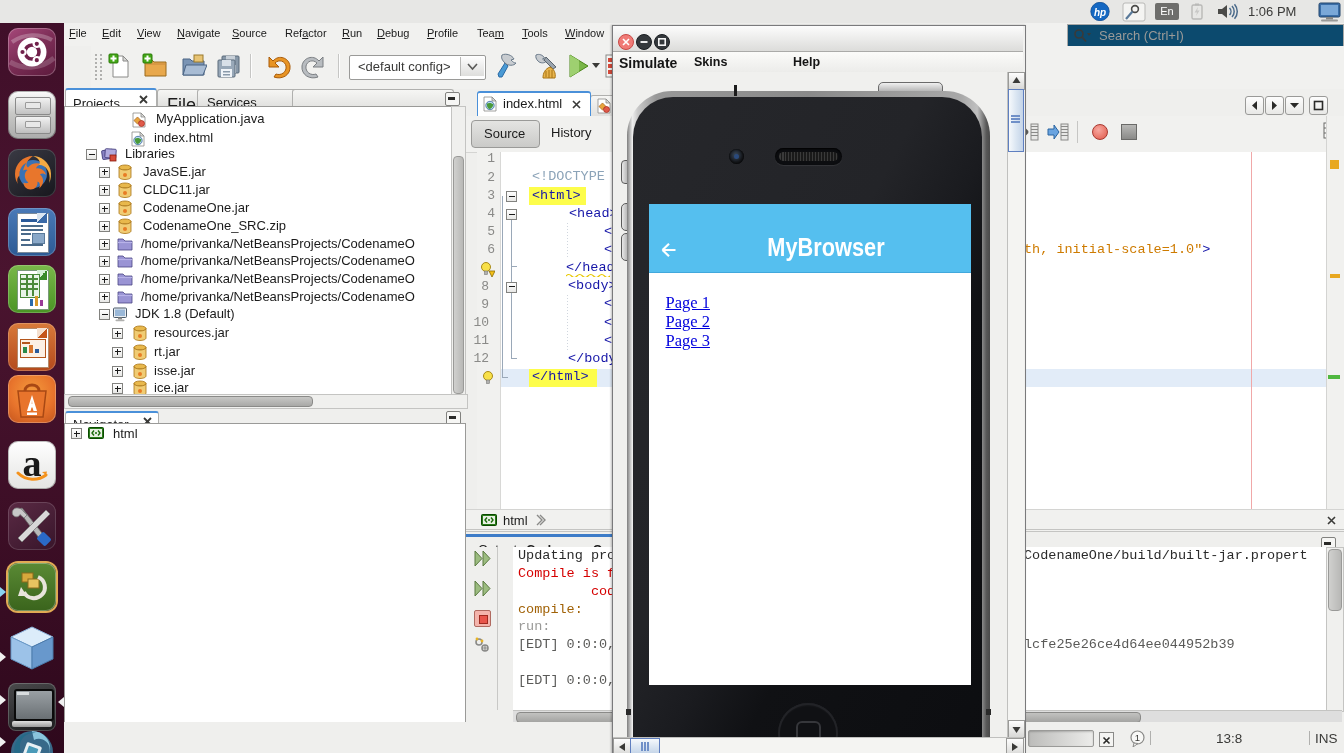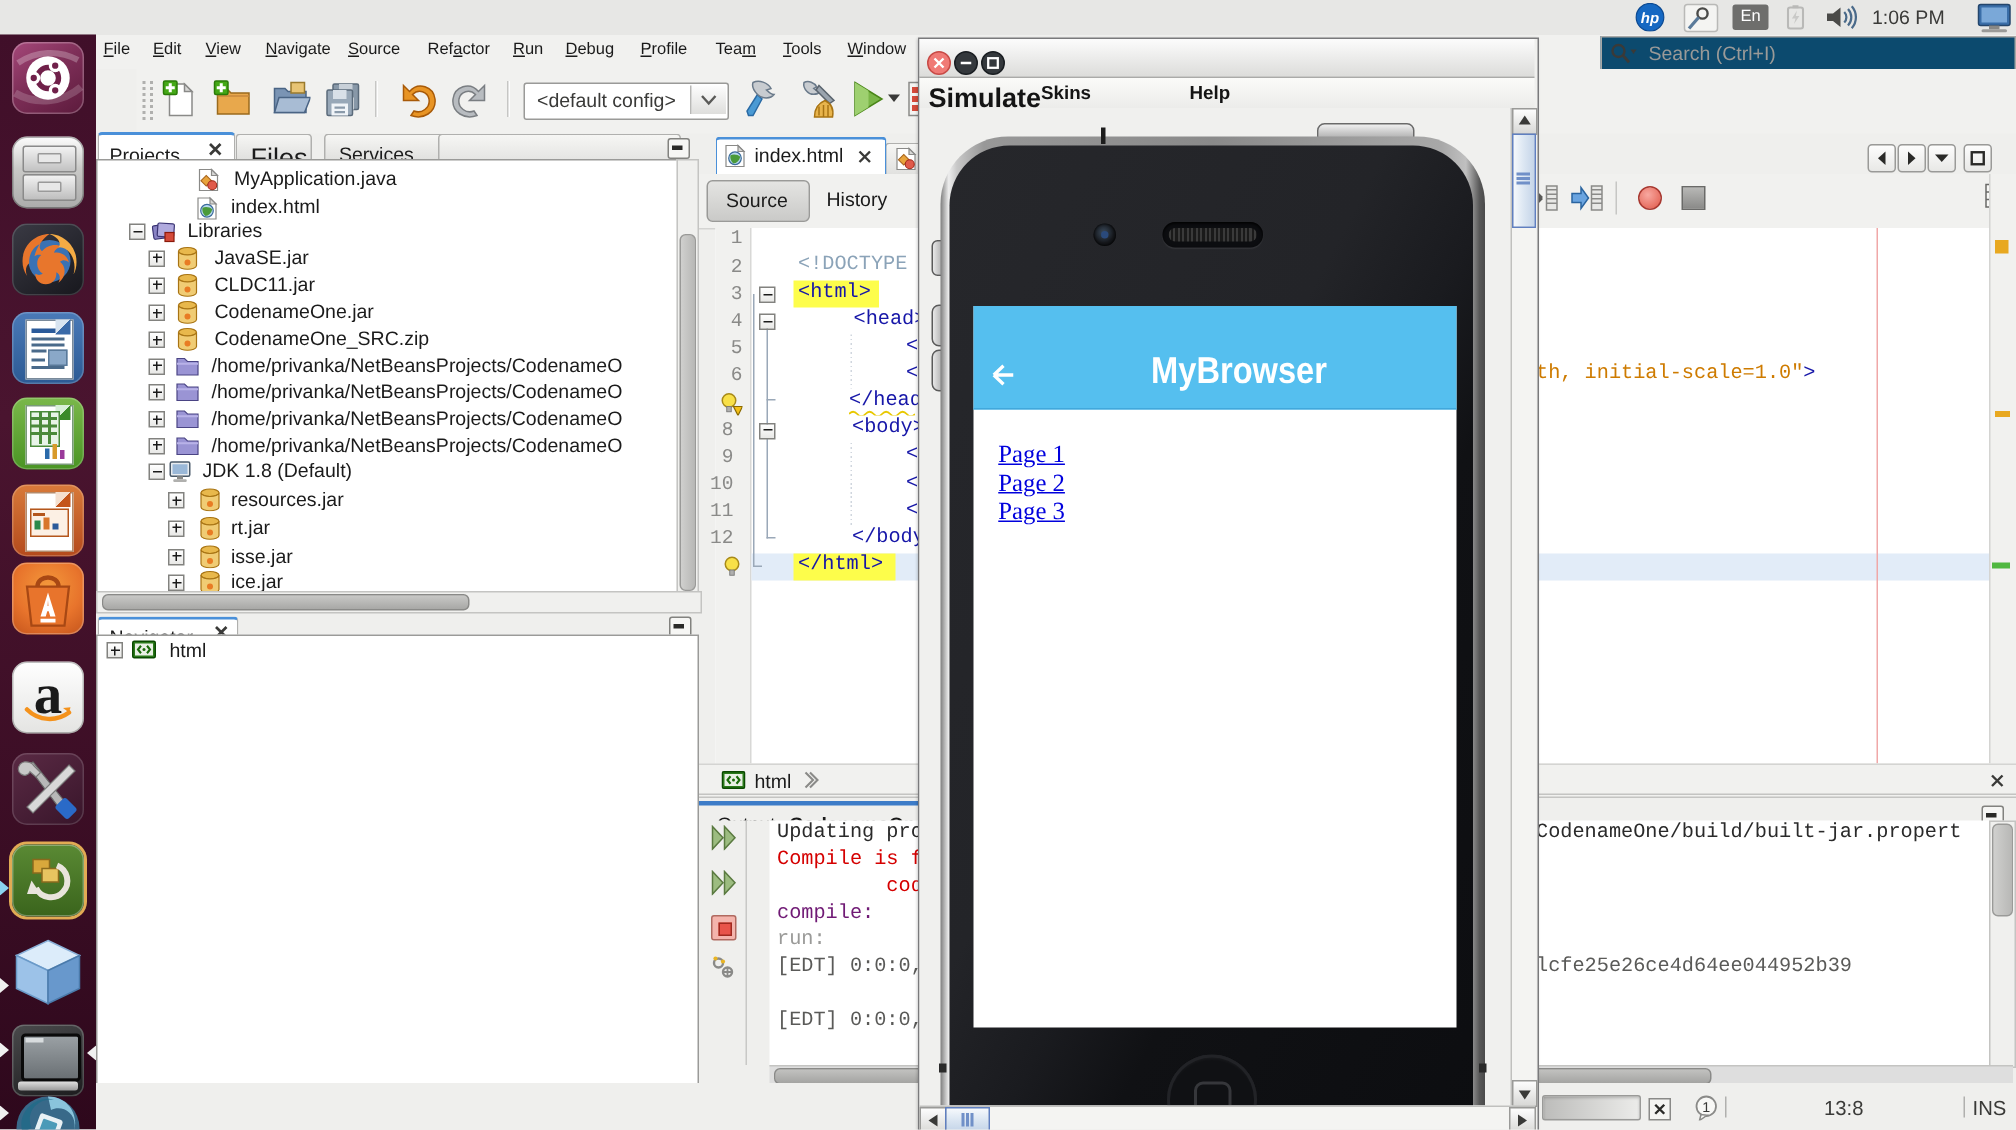--- a/index.html
+++ b/index.html
@@ -361,21 +361,21 @@
 
   <div class="abs" style="left:1px;top:0;width:90px;height:18px;background:#fff;border:1px solid #b0b0ae;border-top:2px solid #4a90d9;border-bottom:none;border-radius:3px 3px 0 0;overflow:hidden;">
     <span class="abs" style="left:7px;top:6px;font-size:13px;color:#1b1b1b;">Projects</span>
     <svg class="abs" style="left:72px;top:4px;" width="11" height="11" viewBox="0 0 11 11">
         <path d="M2 2 L9 9 M9 2 L2 9" stroke="#3a3a38" stroke-width="1.8"></path>
       </svg>
   </div>
   <div class="abs" style="left:93px;top:1px;width:49px;height:17px;background:linear-gradient(#f6f6f4,#e0e0de);border:1px solid #b0b0ae;border-bottom:none;border-radius:3px 3px 0 0;overflow:hidden;">
     <span class="abs" style="left:9px;top:5px;font-size:18px;color:#1b1b1b;">Files</span>
   </div>
-  <div class="abs" style="left:152px;top:1px;width:82px;height:17px;background:linear-gradient(#f6f6f4,#e0e0de);border:1px solid #b0b0ae;border-bottom:none;border-radius:3px 3px 0 0;overflow:hidden;padding-left:28px;">
+  <div class="abs" style="left:133px;top:1px;width:82px;height:17px;background:linear-gradient(#f6f6f4,#e0e0de);border:1px solid #b0b0ae;border-bottom:none;border-radius:3px 3px 0 0;overflow:hidden;padding-left:28px;">
     <span class="abs" style="left:9px;top:5px;font-size:13px;color:#1b1b1b;">Services</span>
   </div>
   <div class="abs" style="left:228px;top:1px;width:160px;height:17px;background:linear-gradient(#f6f6f4,#e4e4e2);border:1px solid #b0b0ae;border-bottom:none;border-radius:3px 3px 0 0;"></div>
   <div class="minbtn" style="left:381px;top:4px;"></div>
 
   <div class="abs" style="left:0;top:18px;width:400px;height:288px;background:#fff;border:1px solid #9a9a98;overflow:hidden;">
     <div class="trow" style="left:66px;top:4px;">
         <svg class="abs" style="left:0;top:1px" width="16" height="16">
           <use href="#i-java"></use>
         </svg>
@@ -724,21 +724,21 @@
     <circle cx="4" cy="3" r="1.4" fill="#e8b424"></circle>
       <circle cx="9" cy="5" r="1.4" fill="#e8b424"></circle>
     <path d="M9 12 L15 12 M12 9 L12 15" stroke="#8a8a88" stroke-width="1.2"></path>
   </svg>
 
   <div class="abs" style="left:47px;top:17px;width:813px;height:163px;background:#fff;overflow:hidden;">
     <div class="conline" style="left:5px;top:0.2px;">Updating property file: /home/privanka/NetBea</div>
     <div class="conline" style="left:511px;top:0.2px;">CodenameOne/build/built-jar.propert</div>
     <div class="conline" style="left:5px;top:17.7px;color:#d50000;">Compile is forcing compliance to the support</div>
     <div class="conline" style="left:5px;top:35.7px;color:#d50000;">         code 1.5 to use features</div>
-    <div class="conline" style="left:5px;top:53.7px;color:#701a75;">compile:</div>
+    <div class="conline" style="left:5px;top:53.7px;color:#a16207;">compile:</div>
     <div class="conline" style="left:5px;top:71.2px;color:#9a9a98;">run:</div>
     <div class="conline" style="left:5px;top:89.2px;color:#5a5a58;">[EDT] 0:0:0,001 - </div>
     <div class="conline" style="left:511px;top:89.2px;color:#5a5a58;">lcfe25e26ce4d64ee044952b39</div>
     <div class="conline" style="left:5px;top:124.7px;color:#5a5a58;">[EDT] 0:0:0,108 - </div>
   </div>
 
   <div class="abs" style="left:860px;top:17px;width:16px;height:163px;background:#f0f0ee;border:1px solid #c4c4c2;">
     <div class="abs" style="left:1px;top:1px;width:12px;height:60px;background:linear-gradient(90deg,#d0d0ce,#b8b8b6);border:1px solid #9a9a98;border-radius:4px;"></div>
   </div>
 
@@ -778,21 +778,21 @@
         </svg>
     </div>
     <div class="abs" style="left:41px;top:8px;width:14px;height:14px;border-radius:50%;background:#34383c;border:1px solid #1a1e22;">
       <svg width="14" height="14" viewBox="0 0 14 14">
           <rect x="3.8" y="3.8" width="6.4" height="6.4" fill="none" stroke="#fff" stroke-width="1.5"></rect>
         </svg>
     </div>
   </div>
 
   <div class="abs" style="left:0;top:26px;width:410px;height:20px;background:linear-gradient(#fbfbf9,#ececea);border-bottom:1px solid #bcbcba;">
-    <span class="abs" style="left:6px;top:3px;font-size:18px;font-weight:bold;color:#141414;">Simulate</span>
+    <span class="abs" style="left:6px;top:3px;font-size:14px;font-weight:bold;color:#141414;">Simulate</span>
     <span class="abs" style="left:81px;top:3px;font-size:12.5px;font-weight:bold;color:#141414;">Skins</span>
     <span class="abs" style="left:132px;top:3px;font-size:12.5px;font-weight:bold;color:#141414;margin-left:48px;">Help</span>
   </div>
 
   <div class="abs" style="left:0;top:46px;width:394px;height:665px;background:#f0f0ee;overflow:hidden;">
 
     <div class="abs" style="left:265px;top:10px;width:63px;height:12px;border-radius:5px;background:linear-gradient(#f0f0f0,#9a9a9a);border:1px solid #6a6a6a;"></div>
 
     <div class="abs" style="left:8px;top:88px;width:10px;height:22px;border-radius:4px;background:linear-gradient(90deg,#e8e8e8,#8a8a8a);border:1px solid #5a5a5a;"></div>
     <div class="abs" style="left:8px;top:131px;width:10px;height:26px;border-radius:5px;background:linear-gradient(90deg,#e8e8e8,#8a8a8a);border:1px solid #5a5a5a;"></div>

